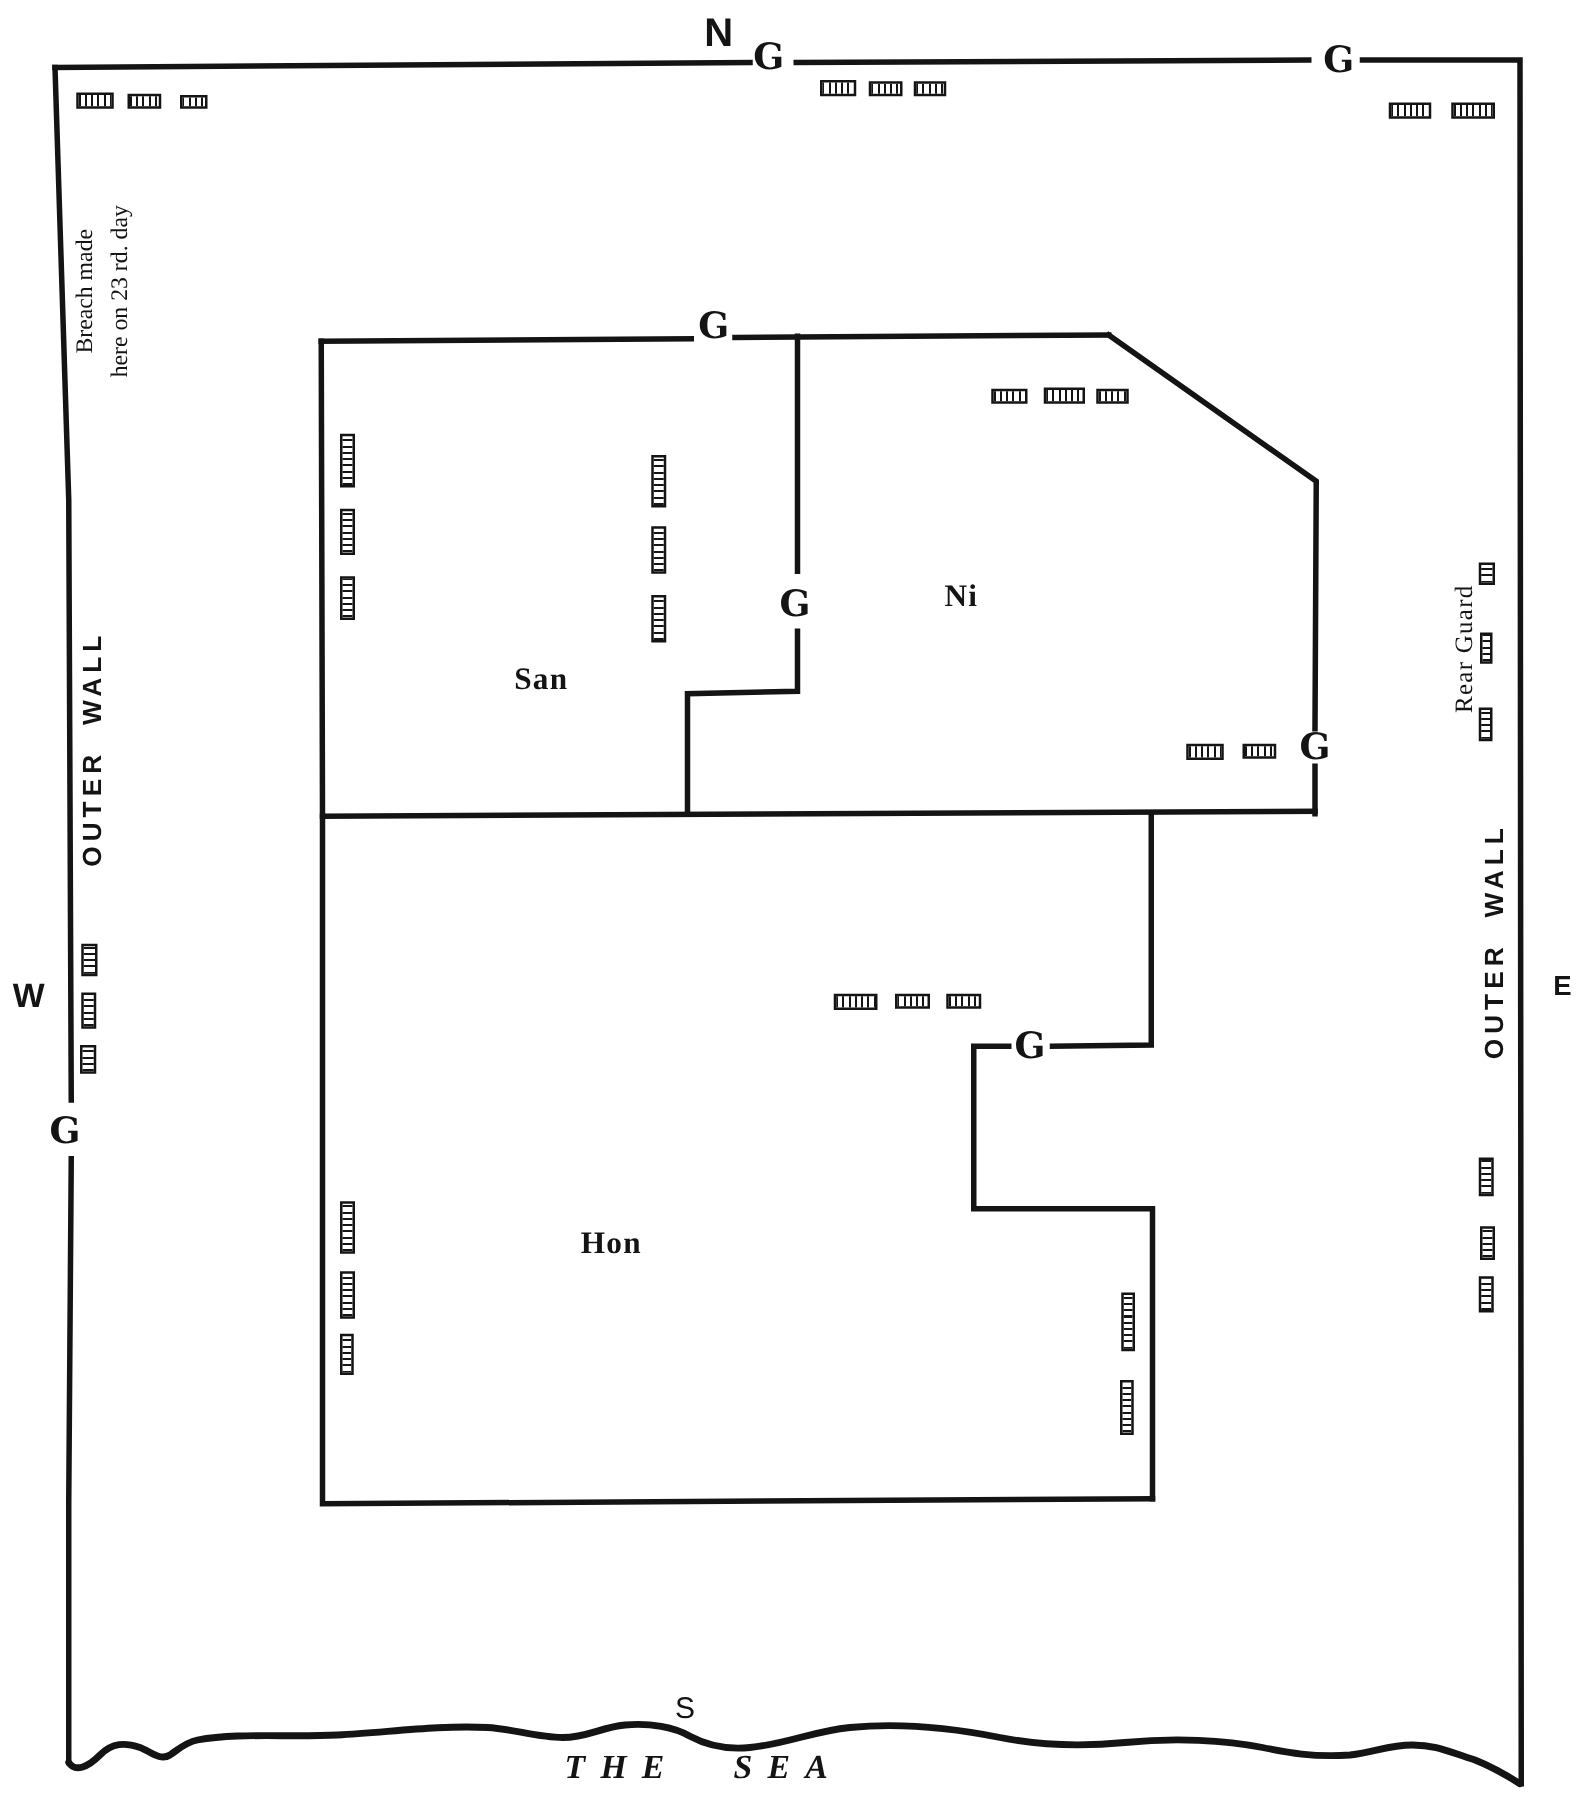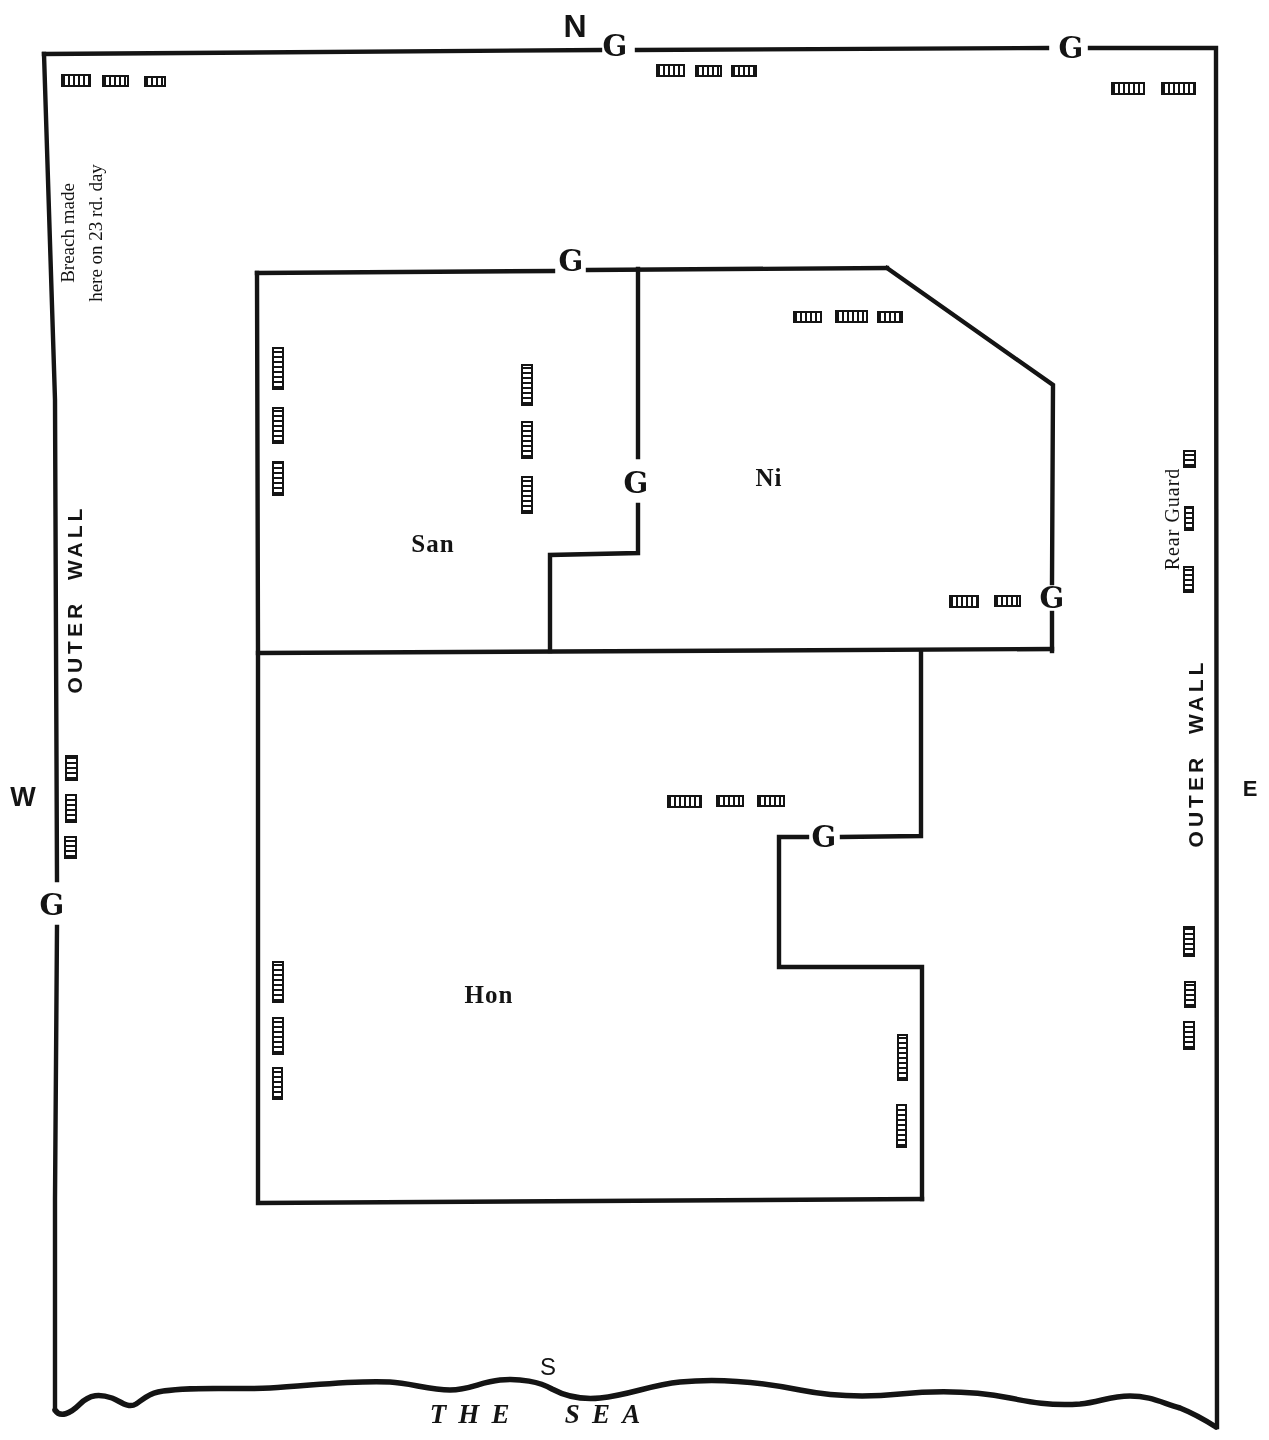--- a/index.html
+++ b/index.html
@@ -41,21 +41,21 @@
   .compound-ni{left:742px;top:478px;margin-left:27px;}
   .compound-hon{left:489px;top:995px;}
 
   .rear-guard{left:1172px;top:519px;font-size:20px;letter-spacing:1px;}
 
   .breach{
     left:82px;top:233px;font-size:19px;line-height:1.45;
     text-align:center;white-space:nowrap;
   }
   .sea-title{
-    left:541px;top:1414px;
+    left:563px;top:1414px;
     font-size:27px;font-weight:bold;font-style:italic;
     letter-spacing:0.45em;word-spacing:0.9em;
   }
 
   .gate{
     position:absolute;transform:translate(-50%,-50%);
     font-family:"DejaVu Serif", serif;font-weight:bold;font-size:29px;
     line-height:1;
   }
 

